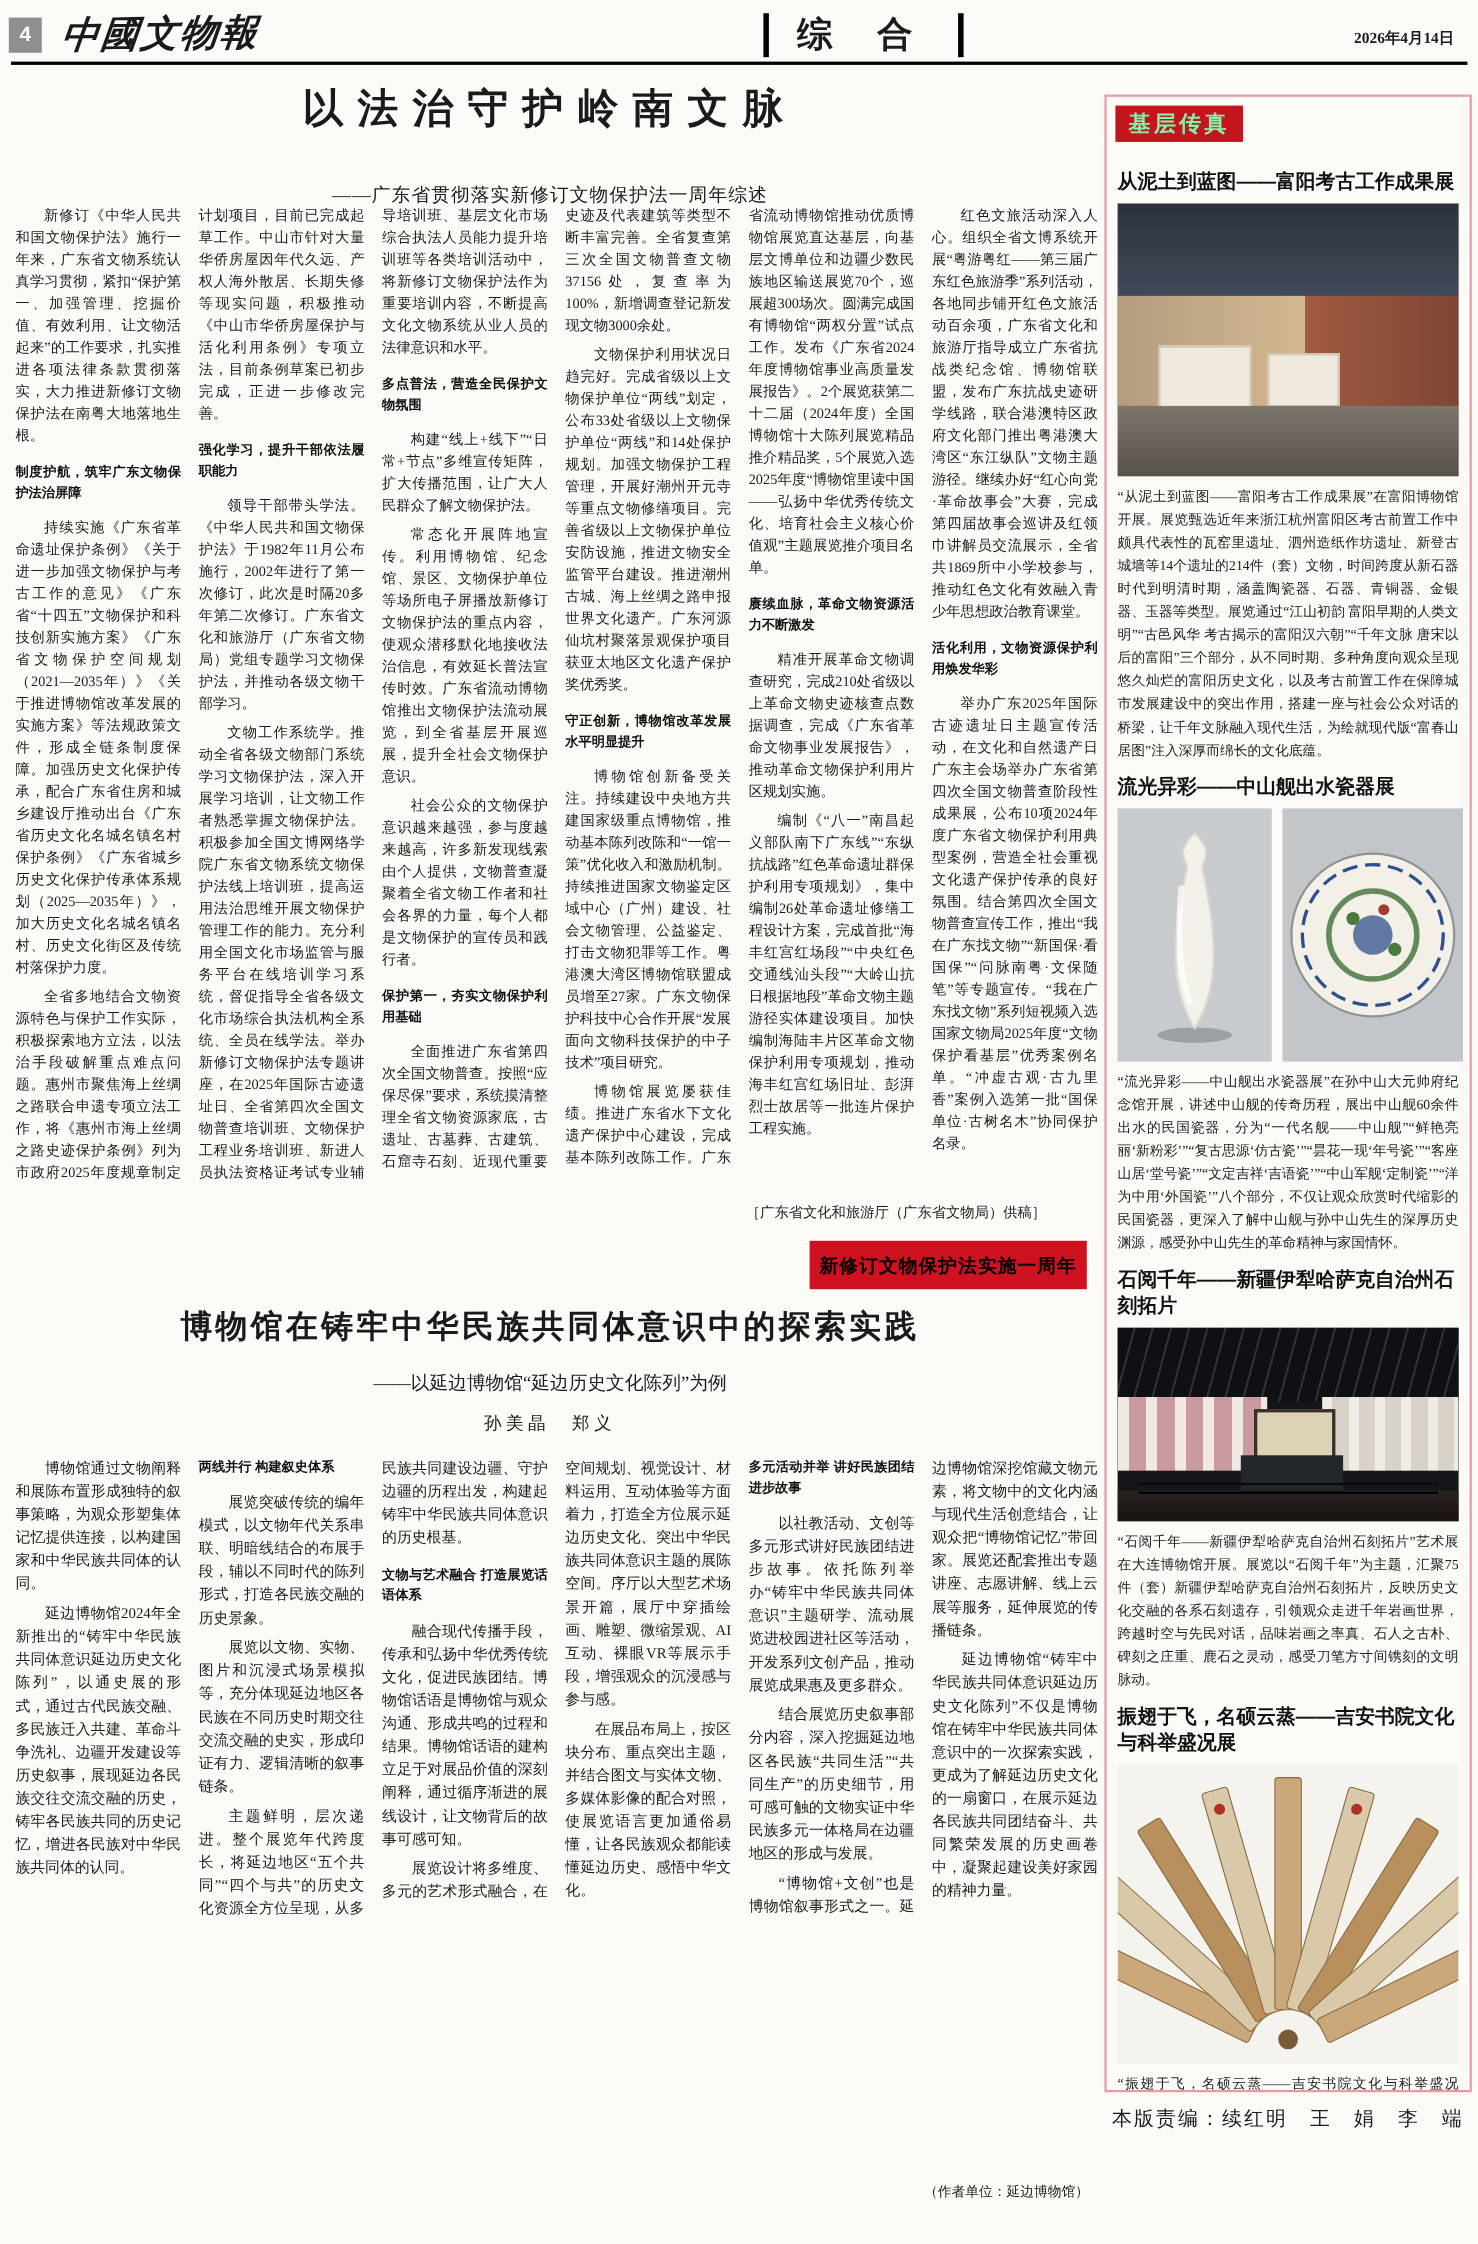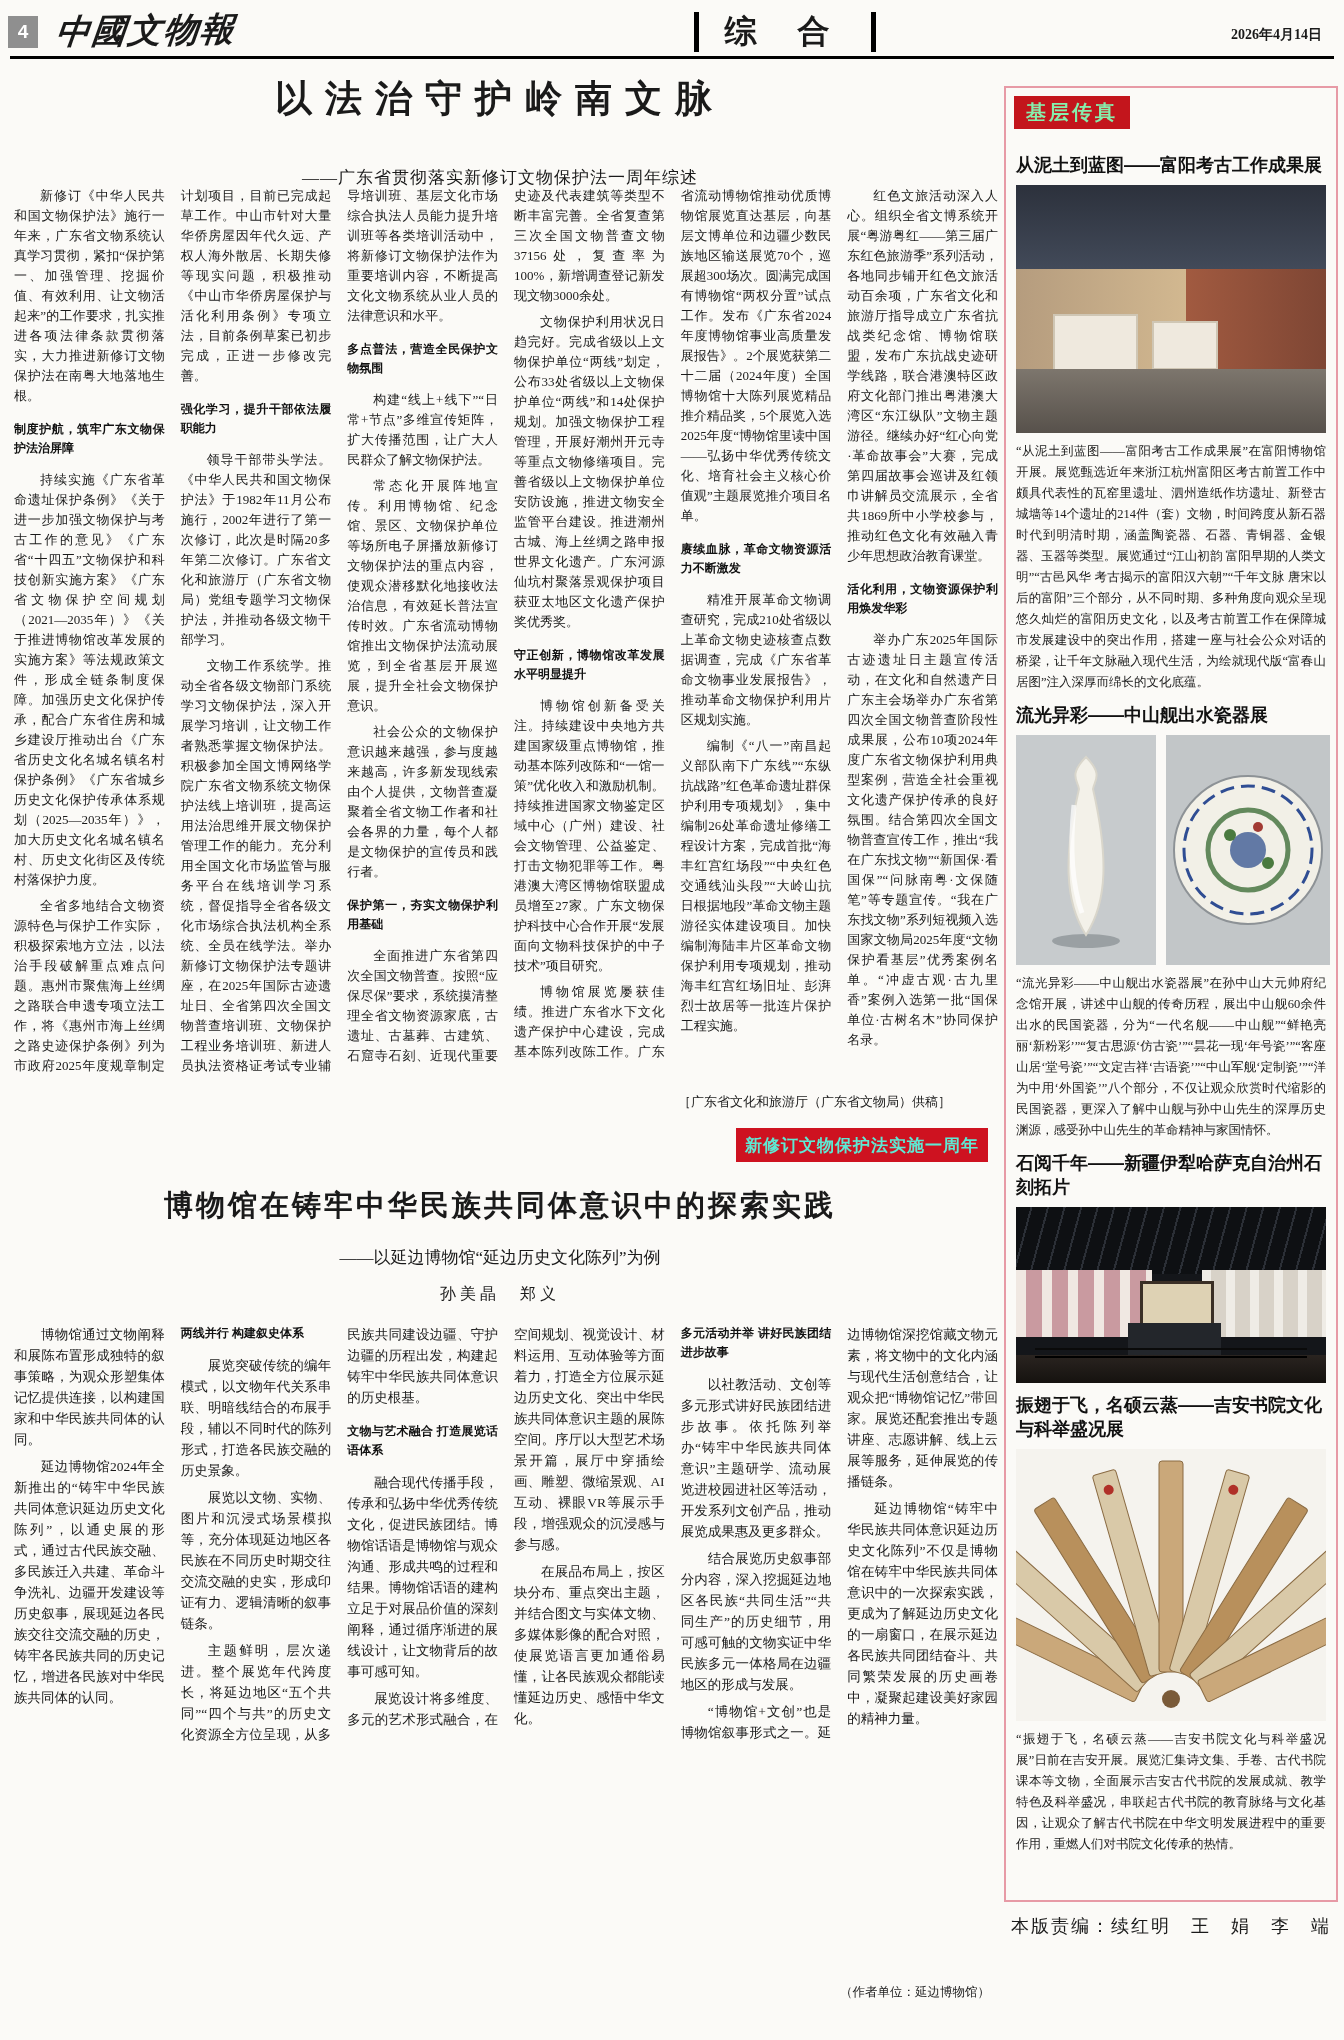--- a/index.html
+++ b/index.html
@@ -25,21 +25,21 @@
            letter-spacing:13px;}
   .m-subtitle{left:0;top:138px;width:1000px;text-align:center;font-size:17px;letter-spacing:1px;margin-top:28px;}
   .m-body{left:14px;top:186px;width:984px;height:898px;overflow:hidden;
           column-count:6;column-gap:16px;column-fill:balance;
           font-size:13px;line-height:20px;text-align:justify;}
   .m-body p{margin:0 0 6px 0;text-indent:2em;}
   .m-body p.lead{margin-bottom:8px;}
   .sec-h{font-family:"Liberation Sans","DejaVu Sans",sans-serif;font-weight:bold;
          font-size:12px;line-height:19px;margin:14px 0 12px 0;break-after:avoid;color:#111;}
   .m-credit{left:678px;top:1092px;width:312px;font-size:13px;line-height:19px;text-align:left;}
-  .banner{left:736px;top:1128px;width:252px;height:34px;background:#ce1220;color:#5eead4;
+  .banner{left:736px;top:1128px;width:252px;height:44px;background:#ce1220;color:#000000;
           font-family:"Liberation Sans",sans-serif;font-weight:bold;font-size:17px;
           display:flex;align-items:center;justify-content:center;letter-spacing:1px;}
 
   
   .b-title{left:0;top:1186px;width:1000px;text-align:center;font-size:29px;font-weight:900;letter-spacing:3px;}
   .b-subtitle{left:0;top:1246px;width:1000px;text-align:center;font-size:17px;}
   .b-byline{left:0;top:1284px;width:1000px;text-align:center;font-size:16px;letter-spacing:4px;}
   .b-body{left:14px;top:1324px;width:984px;height:682px;overflow:hidden;
           column-count:6;column-gap:16px;column-fill:balance;
           font-size:13.5px;line-height:21px;text-align:justify;}
@@ -208,20 +208,21 @@
   <div class="sb-title">石阅千年——新疆伊犁哈萨克自治州石刻拓片</div>
   <div class="photo ph3">
     <div class="truss"></div>
     <div class="wallL"></div>
     <div class="wallR"></div>
     <div class="case"></div>
     <div class="ped"></div>
     <div class="floor"></div>
     <div class="rail"></div>
   </div>
+  <p class="sb-text"><span class="ind">“石阅千年——新疆伊犁哈萨克自治州石刻拓片”艺术展在大连博物馆开展。展览以“石阅千年”为主题，汇聚75件（套）新疆伊犁哈萨克自治州石刻拓片，反映历史文化交融的各系石刻遗存，引领观众走进千年岩画世界，跨越时空与先民对话，品味岩画之率真、石人之古朴、碑刻之庄重、鹿石之灵动，感受刀笔方寸间镌刻的文明脉动。</span></p>
 
   <div class="sb-title">振翅于飞，名硕云蒸——吉安书院文化与科举盛况展</div>
   <div class="photo" style="height:272px;background:#f5f3ee;">
     <svg width="310" height="272" viewBox="0 0 310 272">
       <rect x="0" y="0" width="310" height="272" fill="#f5f3ee"></rect>
       <g transform="translate(155,258)">
         <g transform="rotate(-64)">
             <rect x="-12" y="-225" width="24" height="190" rx="3" fill="#caa87a" stroke="#8a6b43"></rect>
           </g>
         <g transform="rotate(-48)">

